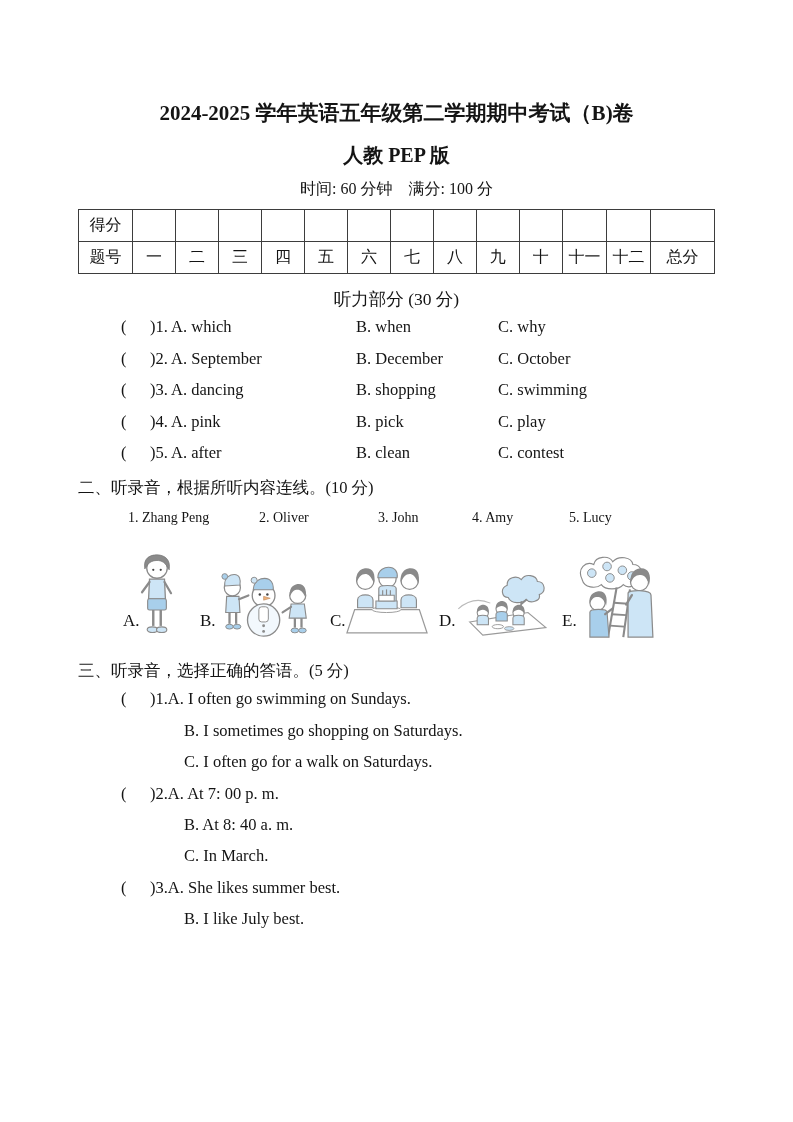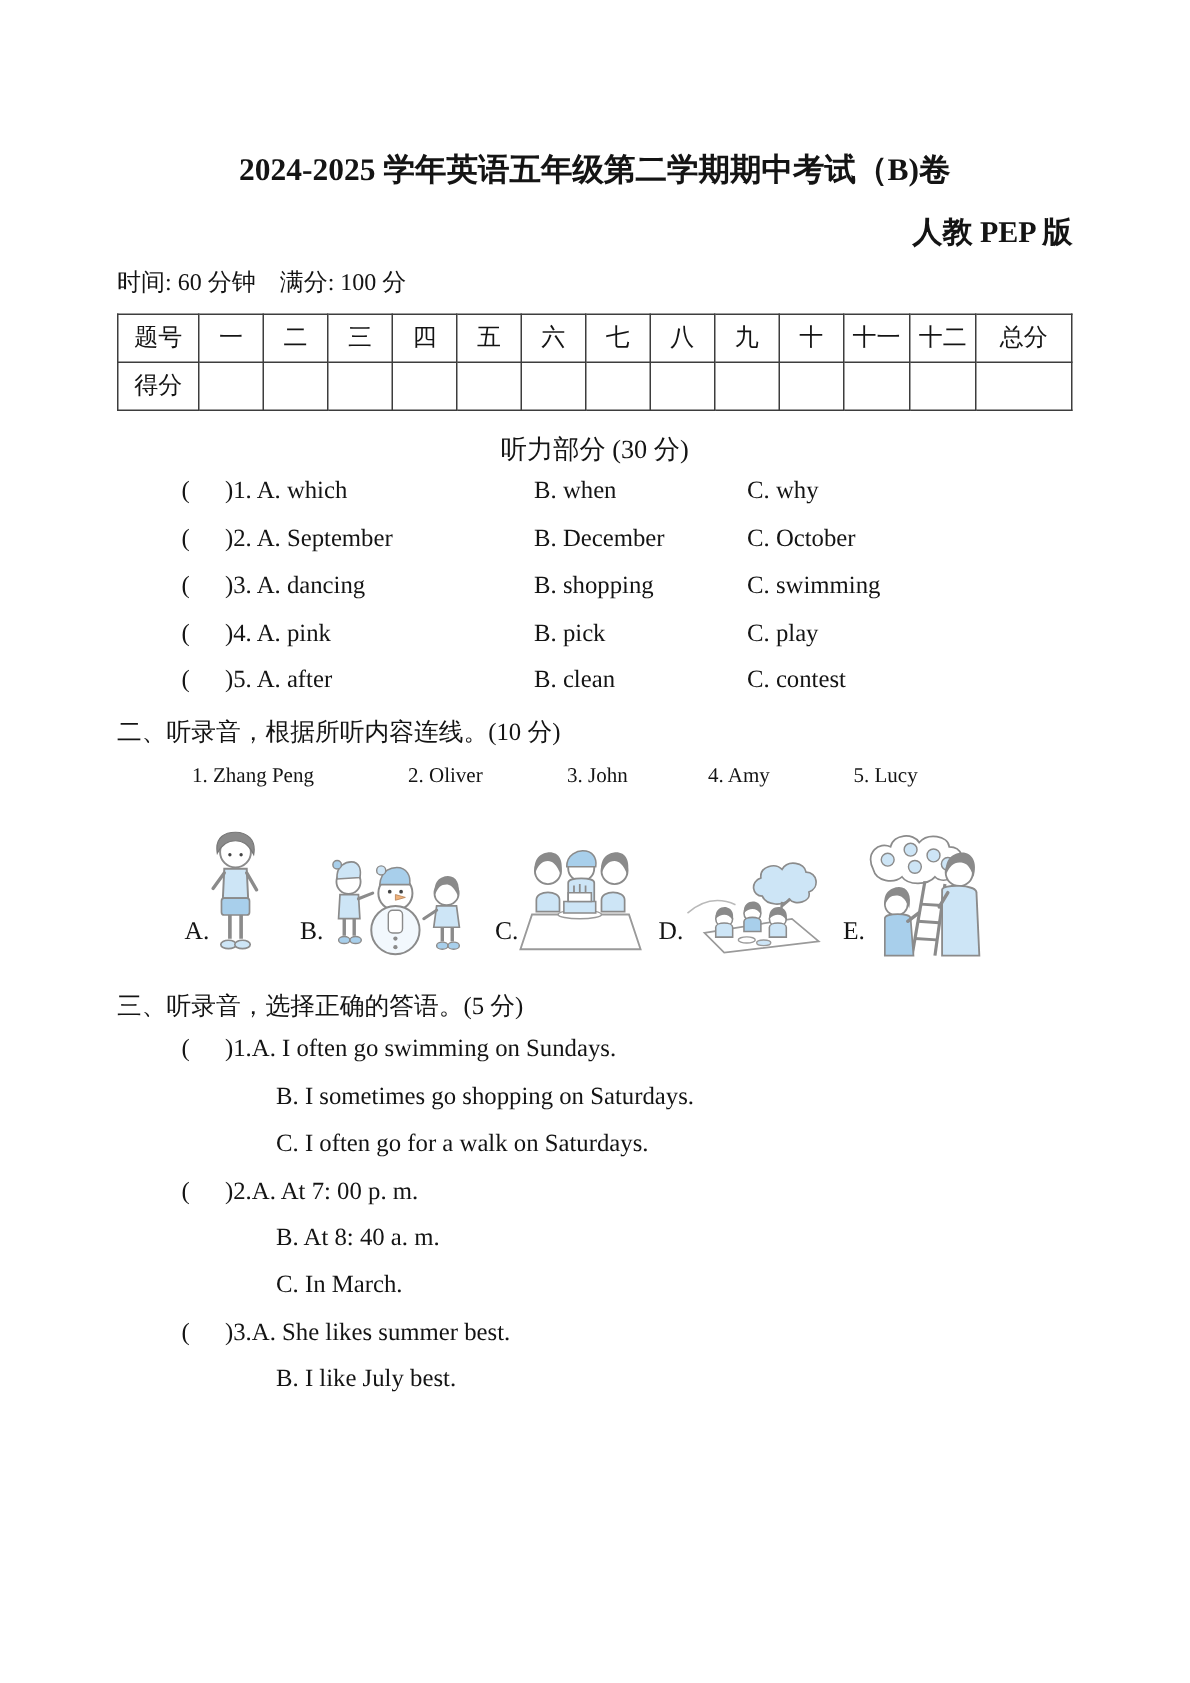--- a/index.html
+++ b/index.html
@@ -3,37 +3,37 @@
 <meta charset="utf-8">
 <style>
   html,body{margin:0;padding:0;background:#fff;}
   body{
     width:793px;height:1122px;position:relative;
     font-family:"Liberation Serif","DejaVu Serif",serif;
     color:#141414;overflow:hidden;
   }
   .page{padding:0 78px;position:relative;}
   .title{padding-top:100px;margin:0;text-align:center;font-size:21px;font-weight:bold;line-height:27px;}
-  .subtitle{margin:16px 0 0 0;text-align:right;font-size:20px;font-weight:bold;line-height:25px;}
-  .meta{margin-top:11px;text-align:left;font-size:16px;line-height:20px;}
+  .subtitle{margin:16px 0 0 0;text-align:center;font-size:20px;font-weight:bold;line-height:25px;}
+  .meta{margin-top:11px;text-align:center;font-size:16px;line-height:20px;}
   table.score{width:100%;border-collapse:collapse;margin-top:10px;table-layout:fixed;}
   table.score td{border:1px solid #3d3d3d;height:31px;text-align:center;font-size:16px;padding:0;}
   .part-heading{margin-top:13px;text-align:center;font-size:17.5px;line-height:24px;}
   .sec-title{margin-top:8px;font-size:16.5px;line-height:24px;}
   .qrow{position:relative;height:31.4px;font-size:16.5px;}
   .qrow span{position:absolute;bottom:5px;white-space:nowrap;}
   .qrow .p{left:43px;}
   .qrow .oa{left:72px;}
   .qrow .ob{left:278px;}
   .qrow .oc{left:420px;}
   .qrow .q{left:72px;}
   .qrow .opt{left:106px;text-align:right;}
   .names-row{position:relative;height:31px;font-size:14px;}
   .names-row span{position:absolute;bottom:5px;white-space:nowrap;}
-  .n0{left:50px;}.n1{left:194px;}.n2{left:300px;}.n3{left:394px;}.n4{left:491px;}
+  .n0{left:50px;}.n1{left:181px;}.n2{left:300px;}.n3{left:394px;}.n4{left:491px;}
   .pics{position:relative;height:102px;margin-top:20px;}
   .pics .plabel{position:absolute;top:60px;font-size:17px;}
   .pl0{left:45px;}.pl1{left:122px;}.pl2{left:252px;}.pl3{left:361px;}.pl4{left:484px;}
   .pics svg{position:absolute;}
   .img-a{left:60px;top:2px;}
   .img-b{left:140px;top:16px;}
   .img-c{left:268px;top:10px;}
   .img-d{left:378px;top:22px;}
   .img-e{left:500px;top:4px;}
   .answers-row{position:relative;height:26px;margin-top:18px;font-size:16.5px;}
@@ -62,50 +62,50 @@
         <col style="width:39px">
         <col style="width:39px">
       <col style="width:39px">
         <col style="width:39px">
         <col style="width:40px">
         <col style="width:40px">
       <col style="width:58px">
     </colgroup>
     <tbody>
         <tr>
+      <td>得分</td>
+      <td></td>
+          <td></td>
+      <td></td>
+          <td></td>
+      <td></td>
+          <td></td>
+      <td></td>
+          <td></td>
+      <td></td>
+          <td></td>
+      <td></td>
+          <td></td>
+      <td></td>
+    </tr>
+    <tr>
       <td>题号</td>
       <td>一</td>
       <td>二</td>
       <td>三</td>
       <td>四</td>
       <td>五</td>
       <td>六</td>
       <td>七</td>
       <td>八</td>
       <td>九</td>
       <td>十</td>
       <td>十一</td>
       <td>十二</td>
       <td>总分</td>
-    </tr>
-    <tr>
-      <td>得分</td>
-      <td></td>
-          <td></td>
-      <td></td>
-          <td></td>
-      <td></td>
-          <td></td>
-      <td></td>
-          <td></td>
-      <td></td>
-          <td></td>
-      <td></td>
-          <td></td>
-      <td></td>
     </tr>
   </tbody>
     </table>
 
   <div class="part-heading">听力部分 (30 分)</div>
 
 
   <div class="qrow">
     <span class="p">(</span>
     <span class="oa">)1. A. which</span>

